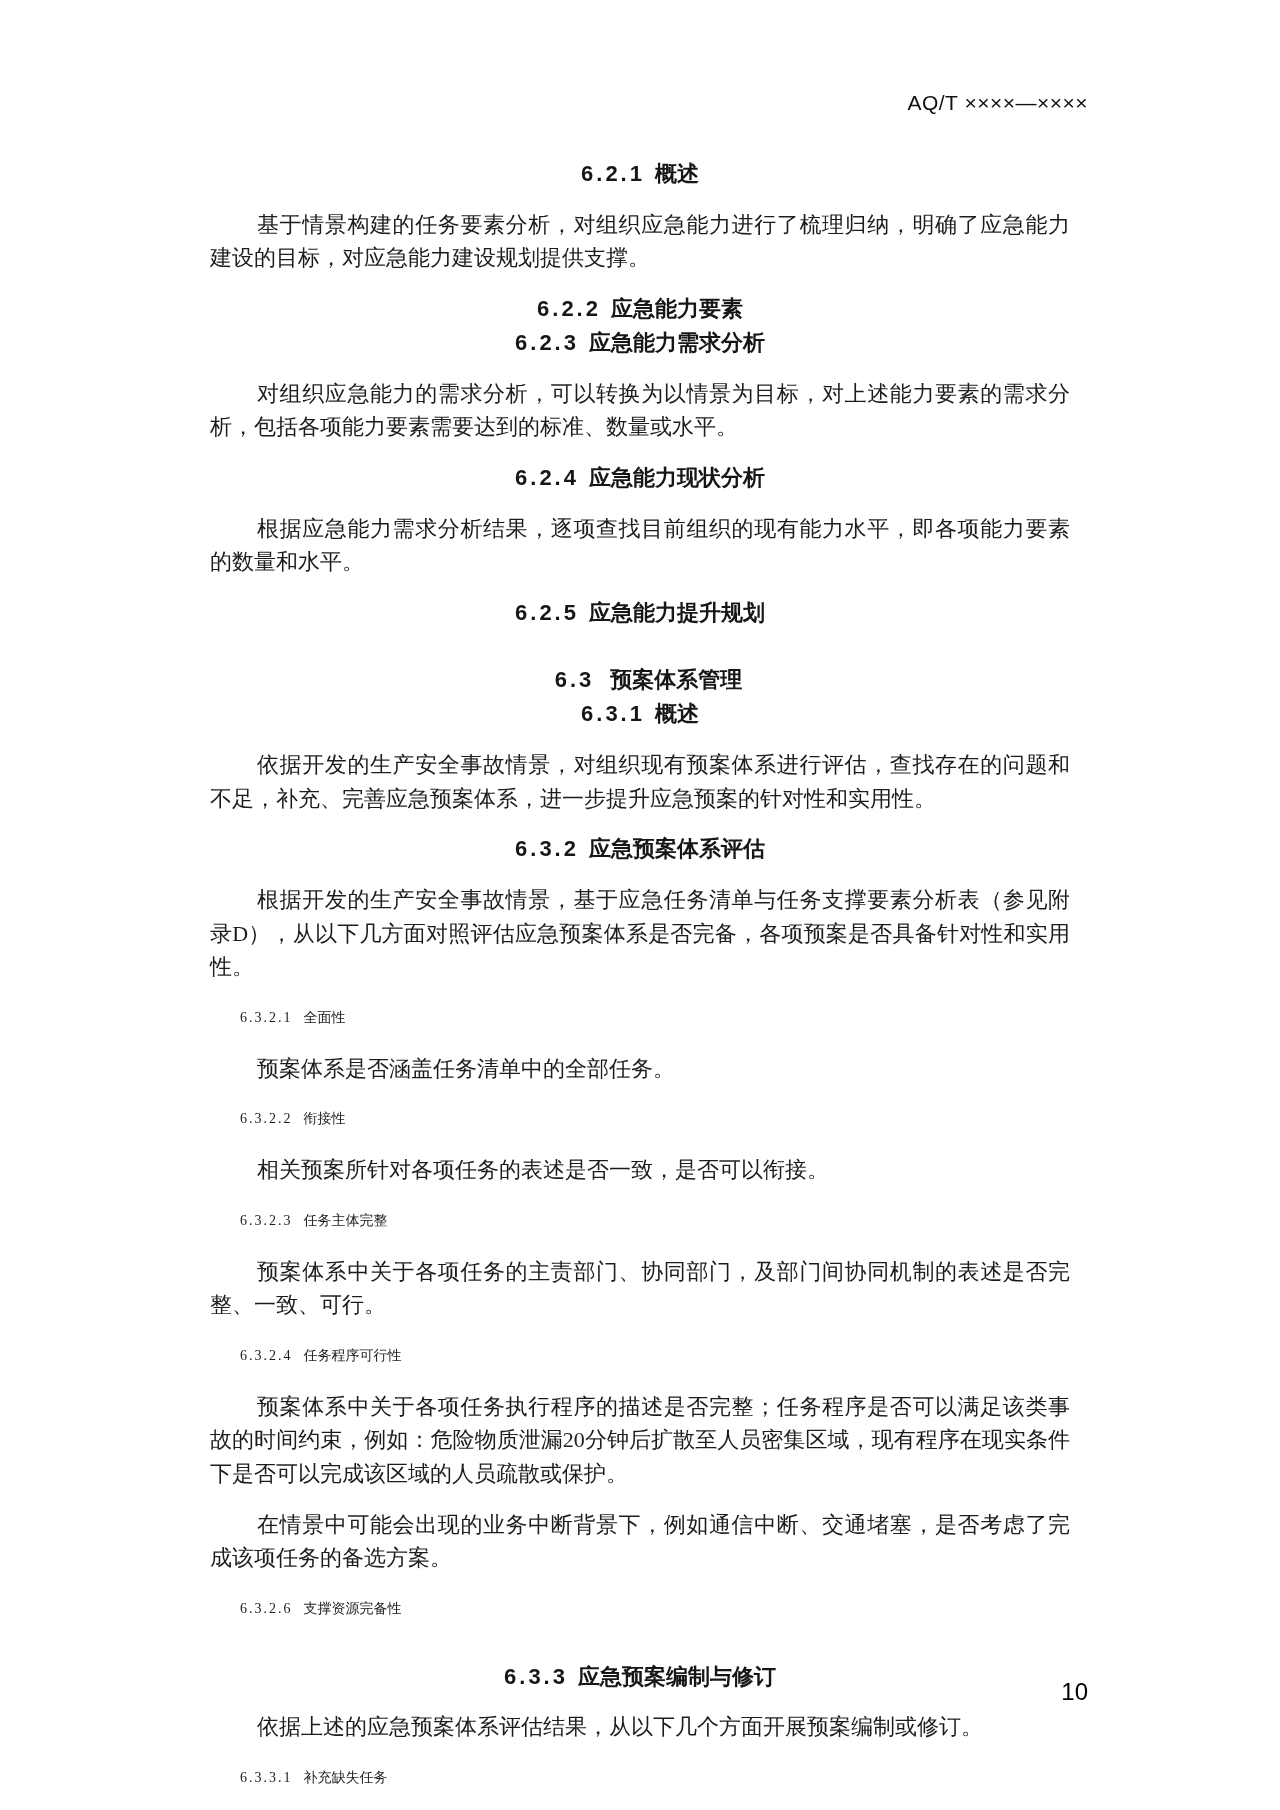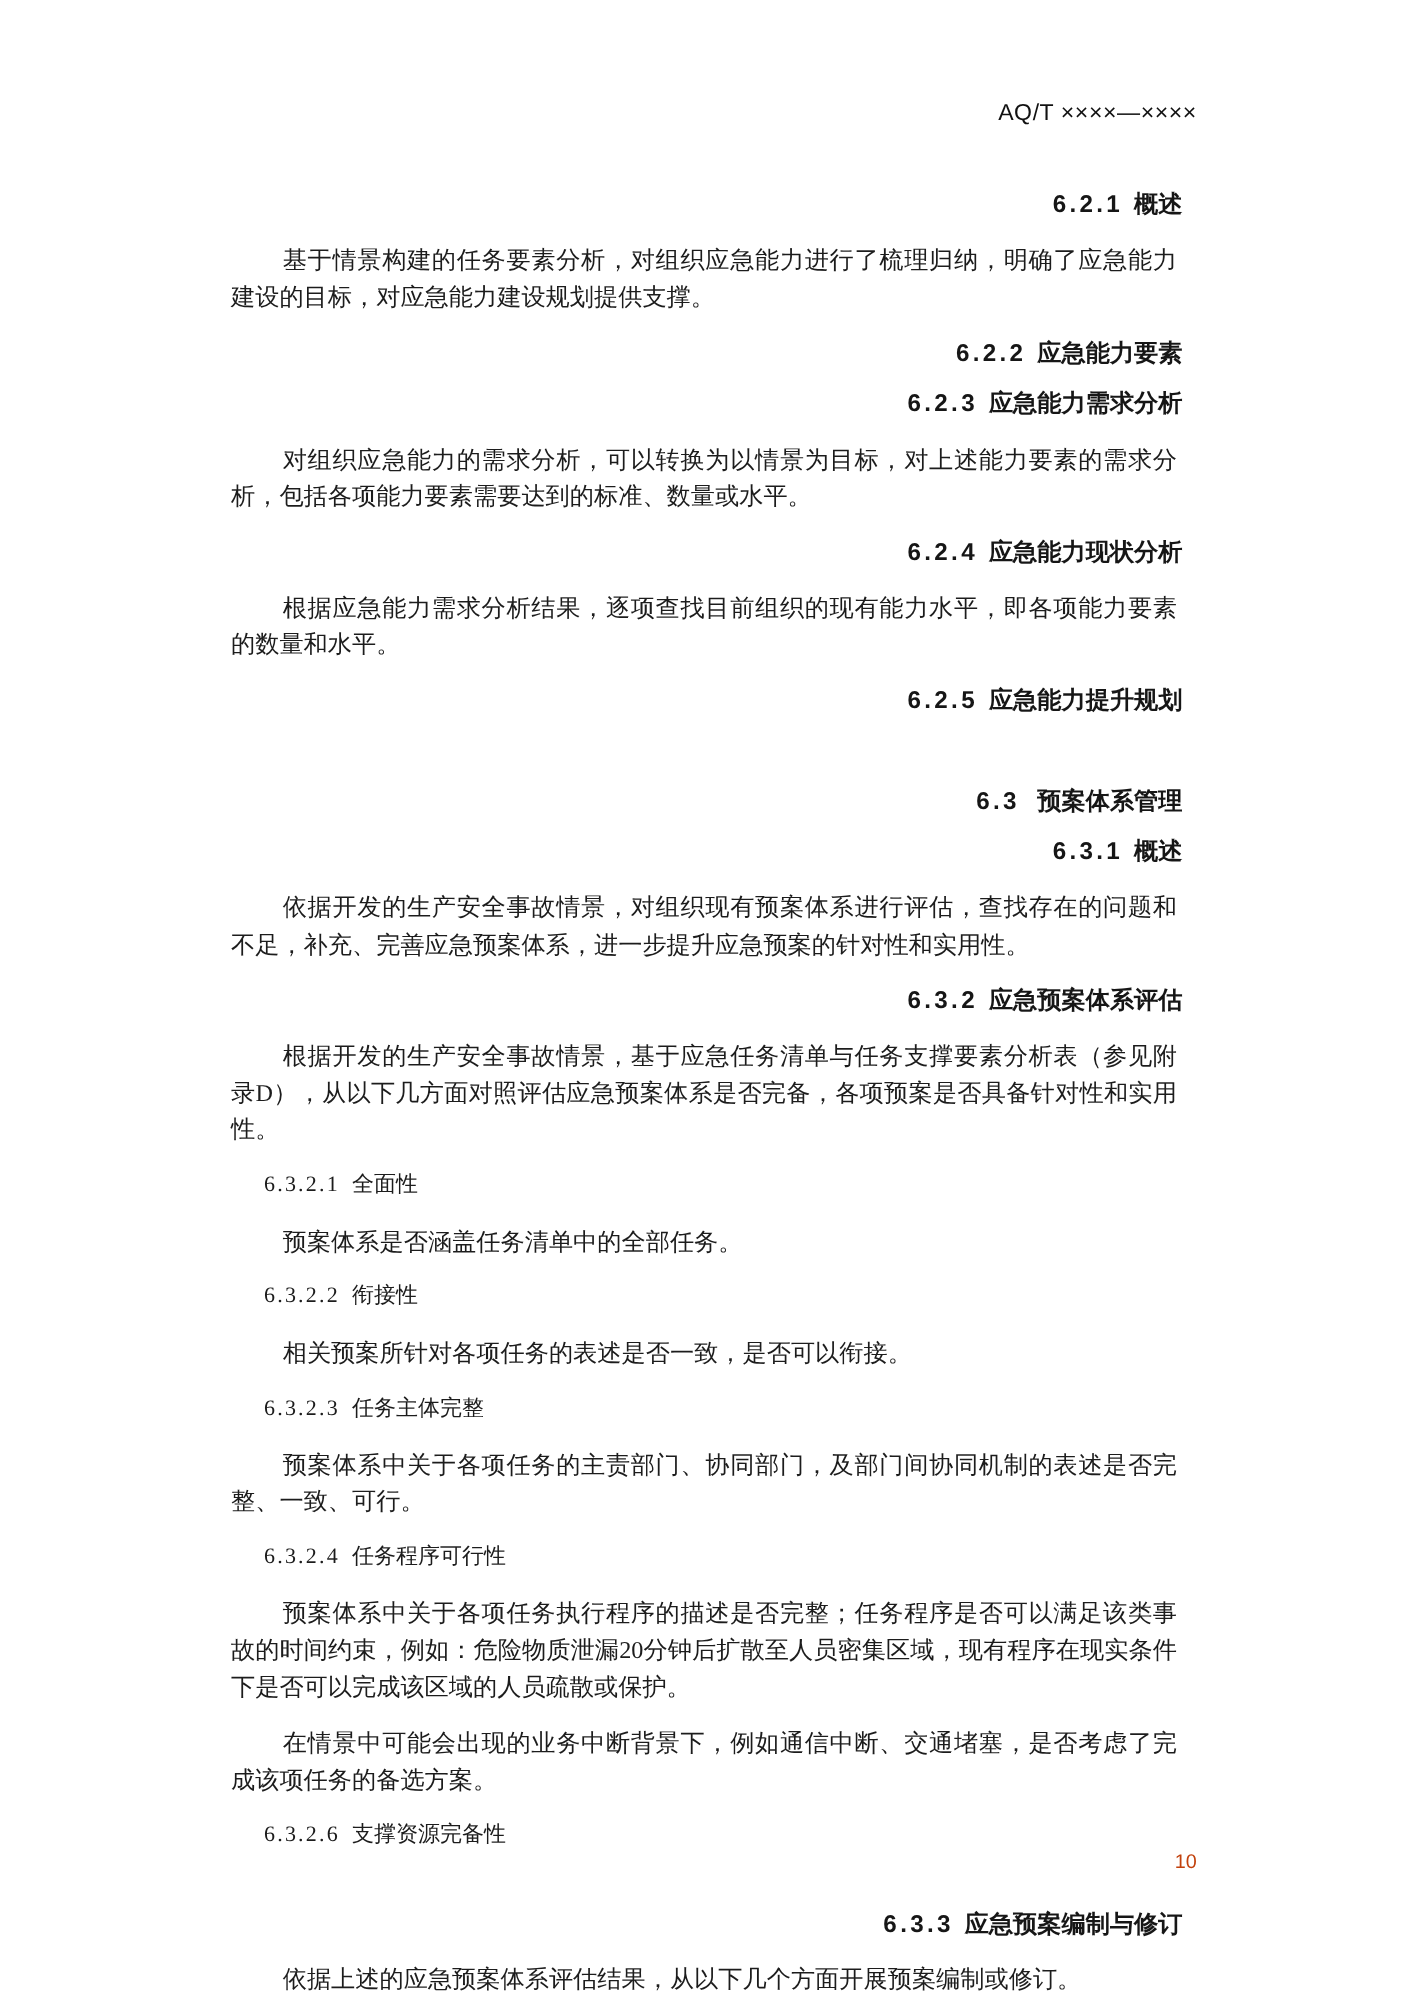--- a/index.html
+++ b/index.html
@@ -28,53 +28,53 @@
     width: 894px;
     font-size: 22px;
     line-height: 33.7px;
     text-align: justify;
     text-justify: inter-ideograph;
   }
 
   .para { margin: 17px; text-indent: 47px; }
 
   .h2, .h3 {
-    margin: 12px;
+    margin: 0;
     font-family: "Liberation Sans", "DejaVu Sans", sans-serif;
     font-weight: bold;
     font-size: 22px;
     line-height: 33.7px;
     color: #161616;
-    text-align: right;
+    text-align: center;
   }
   .h2 { margin-left: 17px; }
   .h2 .num, .h3 .num { letter-spacing: 3px; margin-right: 10px; font-weight: bold; }
   .h2 .num { margin-right: 16px; }
 
   .h4 {
     margin: 0;
     font-family: "Liberation Serif", "DejaVu Serif", serif;
     font-weight: normal;
-    font-size: 20px;
+    font-size: 14px;
     line-height: 33.7px;
     padding-left: 47px;
     text-align: left;
   }
   .h4 .num { letter-spacing: 2px; margin-right: 11px; }
 
   .blank { height: 33.7px; }
 
   .red { color: #c2261c; }
 
   .page-number {
     position: absolute;
     right: 192px; top: 1680px;
     font-family: "Liberation Sans", "DejaVu Sans", sans-serif;
-    font-size: 18px; line-height: 24px;
-    color: #c2410c;
+    font-size: 24px; line-height: 24px;
+    color: #000000;
   }
 </style>
 </head>
 <body>
 
 <div class="page">
 
   <div class="running-header">AQ/T ××××—××××</div>
 
   <div class="content">

